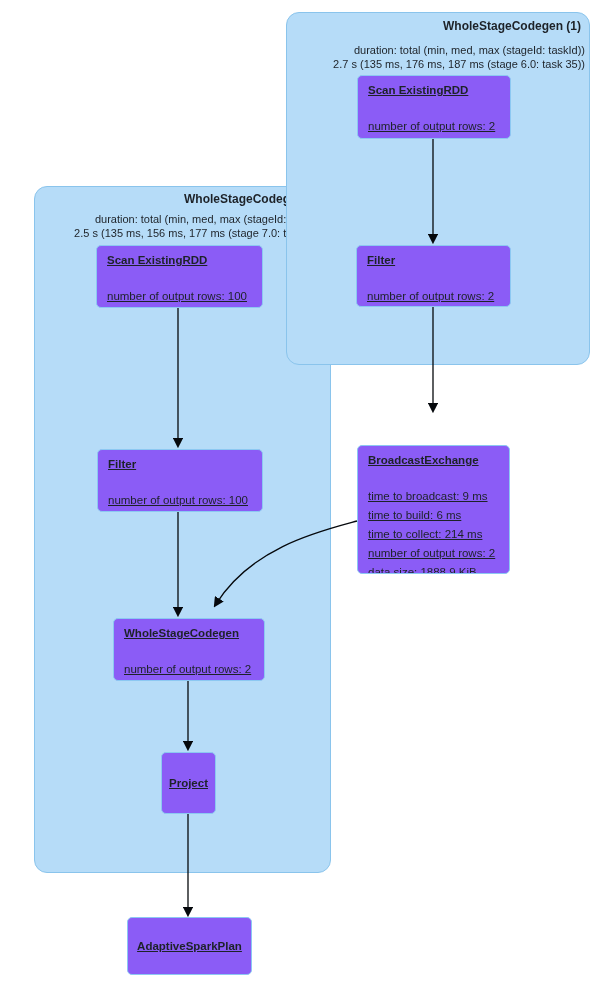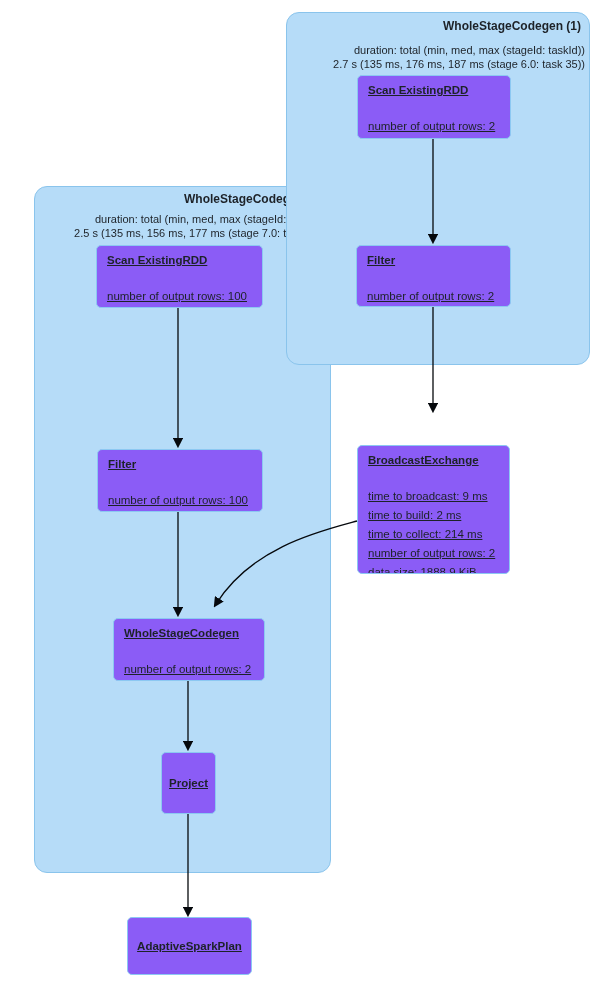--- a/index.html
+++ b/index.html
@@ -91,21 +91,21 @@
       <div class="nmetrics">
         <div>number of output rows: 2</div>
       </div>
     </div>
   </div>
 
   <div class="node" style="left:357px;top:413px;width:153px;height:129px;z-index:2;margin-top:32px;">
     <div class="ntitle">BroadcastExchange</div>
     <div class="nmetrics">
       <div>time to broadcast: 9 ms</div>
-      <div>time to build: 2 ms</div>
+      <div>time to build: 6 ms</div>
       <div>time to collect: 214 ms</div>
       <div>number of output rows: 2</div>
       <div>data size: 1888.9 KiB</div>
     </div>
   </div>
 
   <div class="node centered" style="left:127px;top:917px;width:125px;height:58px;z-index:2;">
     <div class="ntitle">AdaptiveSparkPlan</div>
   </div>
 

